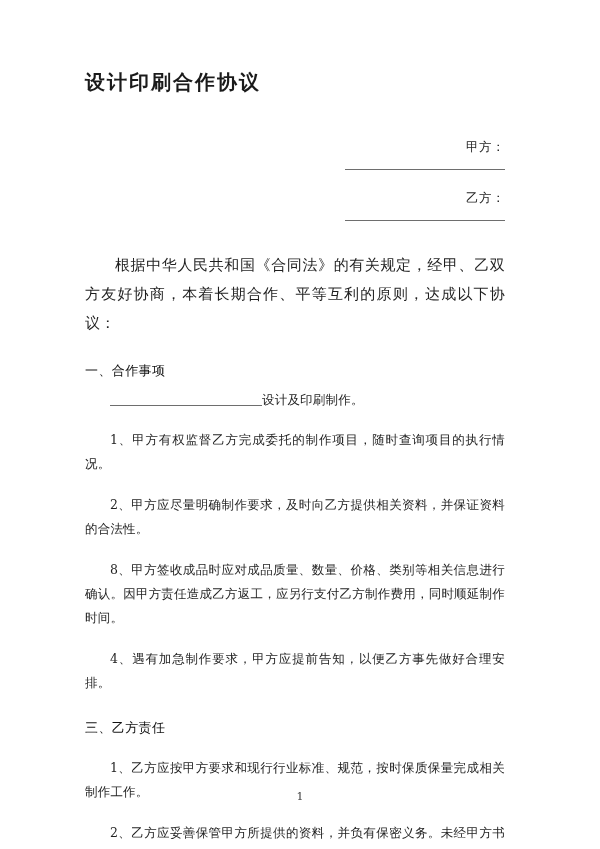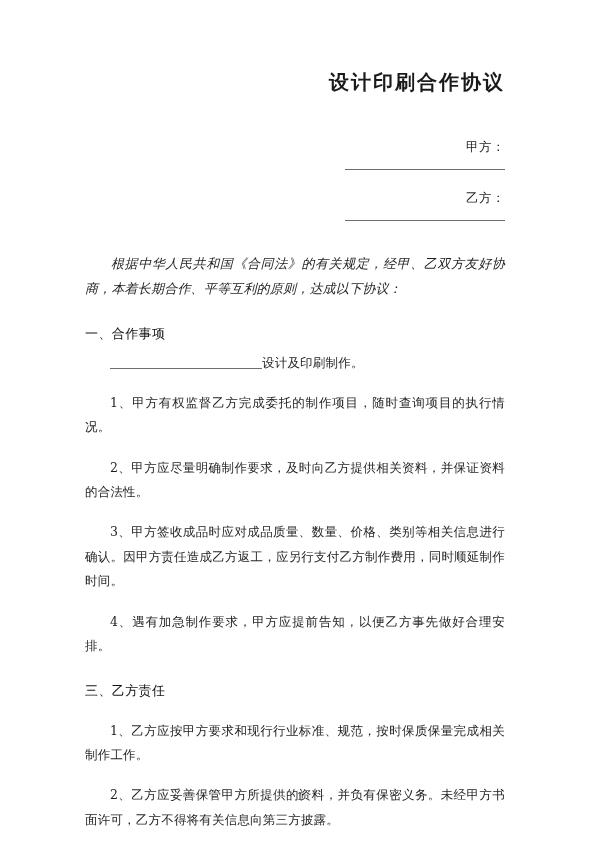--- a/index.html
+++ b/index.html
@@ -18,21 +18,21 @@
     overflow: hidden;
     box-sizing: border-box;
   }
   .doc-body {
     position: absolute;
     left: 85px;
     top: 0;
     width: 420px;
   }
   .doc-title {
-    text-align: right;
+    text-align: left;
     font-size: 20px;
     font-weight: bold;
     letter-spacing: 2px;
     color: #1a1a1a;
     margin-top: 68px;
     margin-bottom: 0;
     line-height: 1.4;
   }
   .party-block {
     margin-top: 42px;
@@ -52,27 +52,26 @@
   }
   .party-rule {
     display: inline-block;
     width: 160px;
     border-bottom: 1.3px solid #6e6e6e;
     height: 12px;
     margin-left: 3px;
   }
   .intro {
     margin-top: 30px;
-    font-size: 13px;
+    font-size: 15px;
     line-height: 1.95;
     color: #1f1f1f;
     text-align: justify;
     text-indent: 2em;
     letter-spacing: 0.2px;
-    font-style: italic;
   }
   .section-heading {
     font-size: 13px;
     font-weight: normal;
     color: #111111;
     margin-top: 21px;
     margin-bottom: 3px;
     letter-spacing: 0.4px;
     line-height: 1.8;
   }
@@ -126,21 +125,21 @@
       </div>
     </div>
 
     <p class="intro">根据中华人民共和国《合同法》的有关规定，经甲、乙双方友好协商，本着长期合作、平等互利的原则，达成以下协议：</p>
 
     <h2 class="section-heading">一、合作事项</h2>
     <p class="para tight"><span class="fill-rule rule-long"></span><span>设计及印刷制作。</span></p>
 
     <p class="para">1、甲方有权监督乙方完成委托的制作项目，随时查询项目的执行情况。</p>
     <p class="para">2、甲方应尽量明确制作要求，及时向乙方提供相关资料，并保证资料的合法性。</p>
-    <p class="para">3、甲方签收成品时应对成品质量、数量、价格、类别等相关信息进行确认。因甲方责任造成乙方返工，应另行支付乙方制作费用，同时顺延制作时间。</p>
+    <p class="para">8、甲方签收成品时应对成品质量、数量、价格、类别等相关信息进行确认。因甲方责任造成乙方返工，应另行支付乙方制作费用，同时顺延制作时间。</p>
     <p class="para">4、遇有加急制作要求，甲方应提前告知，以便乙方事先做好合理安排。</p>
 
     <h2 class="section-heading">三、乙方责任</h2>
     <p class="para">1、乙方应按甲方要求和现行行业标准、规范，按时保质保量完成相关制作工作。</p>
     <p class="para">2、乙方应妥善保管甲方所提供的资料，并负有保密义务。未经甲方书面许可，乙方不得将有关信息向第三方披露。</p>
 
     <h2 class="section-heading">四、结算方式</h2>
     <p class="para">1、协议金额</p>
 
   </div>

